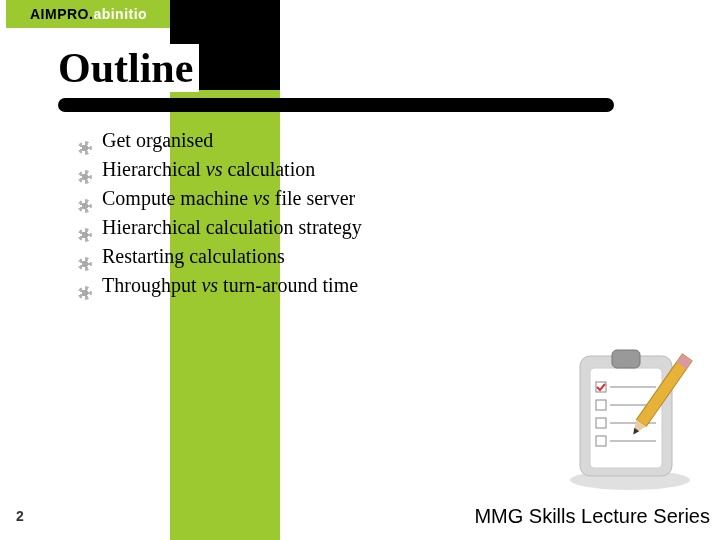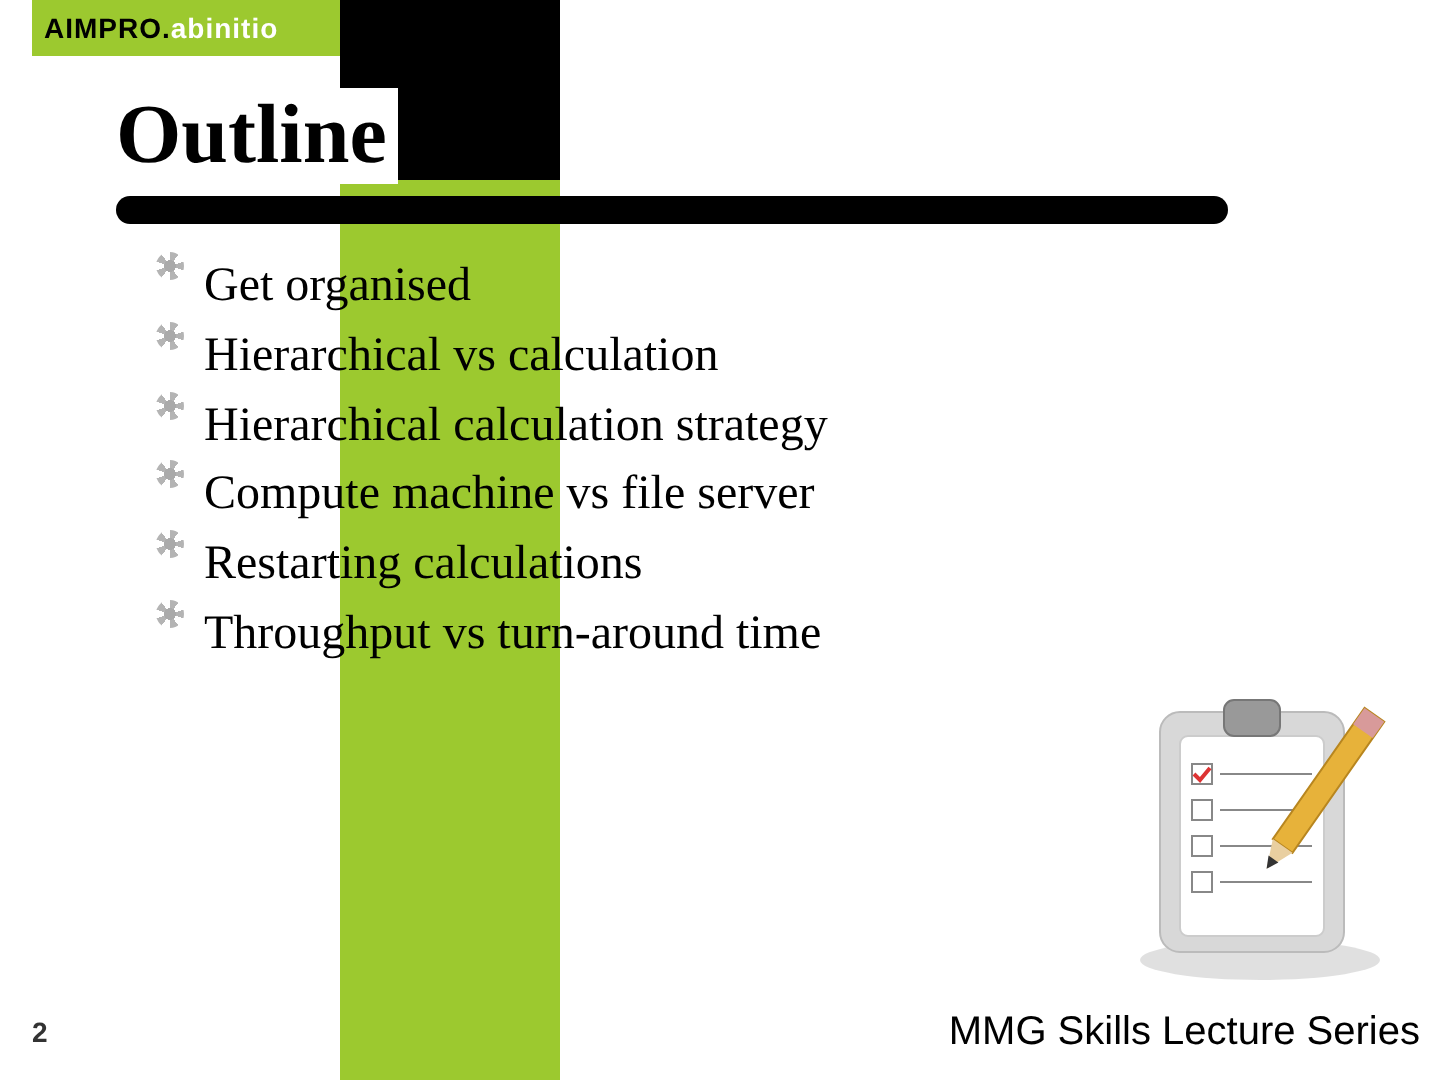--- a/index.html
+++ b/index.html
@@ -6,25 +6,25 @@
   body{
     width:720px;height:540px;
     background:#fff;
     font-family:Georgia,"Times New Roman",serif;
     position:relative;
     overflow:hidden;
     color:#000;
   }
   
   .brand-bar{
-    position:absolute;top:0;left:16px;
+    position:absolute;top:0;left:6px;
     width:170px;height:28px;
     background:#9cc92f;
     display:flex;align-items:center;
-    padding-left:6px;
+    padding-left:24px;
     box-sizing:border-box;
   }
   .brand-text{
     font-family:Arial,Helvetica,sans-serif;
     font-size:14px;font-weight:bold;
     letter-spacing:0.5px;
     color:#000;
   }
   .brand-text .dot{color:#000}
   .brand-text .sub{color:#fff;font-weight:bold}
@@ -64,38 +64,38 @@
     z-index:2;
   }
   
   .bullets{
     position:absolute;
     left:78px;top:126px;
     width:560px;
     z-index:2;
   }
   .bullets .item{
-    display:flex;align-items:flex-start;
-    font-size:24px;
+    display:flex;align-items:flex-end;
+    font-size:20px;
     line-height:1.45;
   }
   .bullets .item::before{
     content:"";
     display:inline-block;
     width:14px;height:14px;
     margin-right:10px;
     flex:0 0 auto;
     
     background:
       radial-gradient(circle,#666 0 3px,transparent 3px),
       conic-gradient(#777 0 10%,transparent 10% 20%,#777 20% 30%,transparent 30% 40%,#777 40% 50%,transparent 50% 60%,#777 60% 70%,transparent 70% 80%,#777 80% 90%,transparent 90% 100%);
     border-radius:50%;
     opacity:.55;
   }
-  .bullets .vs{}
+  .bullets .vs{font-style:italic}
   
   .page-num{
     position:absolute;
     left:16px;bottom:16px;
     font-family:Arial,Helvetica,sans-serif;
     font-size:14px;font-weight:bold;
     color:#333;
   }
   
   .series{
@@ -129,24 +129,24 @@
 <div class="rule"></div>
 
 <div class="bullets">
   <div class="item">
     <span><span>Get organised</span><span class="vs"></span><span></span></span>
   </div>
   <div class="item">
     <span><span>Hierarchical </span><span class="vs">vs</span><span> calculation</span></span>
   </div>
   <div class="item">
-    <span><span>Hierarchical calculation strategy</span><span class="vs"></span><span></span></span>
+    <span><span>Compute machine </span><span class="vs">vs</span><span> file server</span></span>
   </div>
   <div class="item">
-    <span><span>Compute machine </span><span class="vs">vs</span><span> file server</span></span>
+    <span><span>Hierarchical calculation strategy</span><span class="vs"></span><span></span></span>
   </div>
   <div class="item">
     <span><span>Restarting calculations</span><span class="vs"></span><span></span></span>
   </div>
   <div class="item">
     <span><span>Throughput </span><span class="vs">vs</span><span> turn-around time</span></span>
   </div>
 </div>
 
 <svg class="clipart" viewBox="0 0 140 150">

